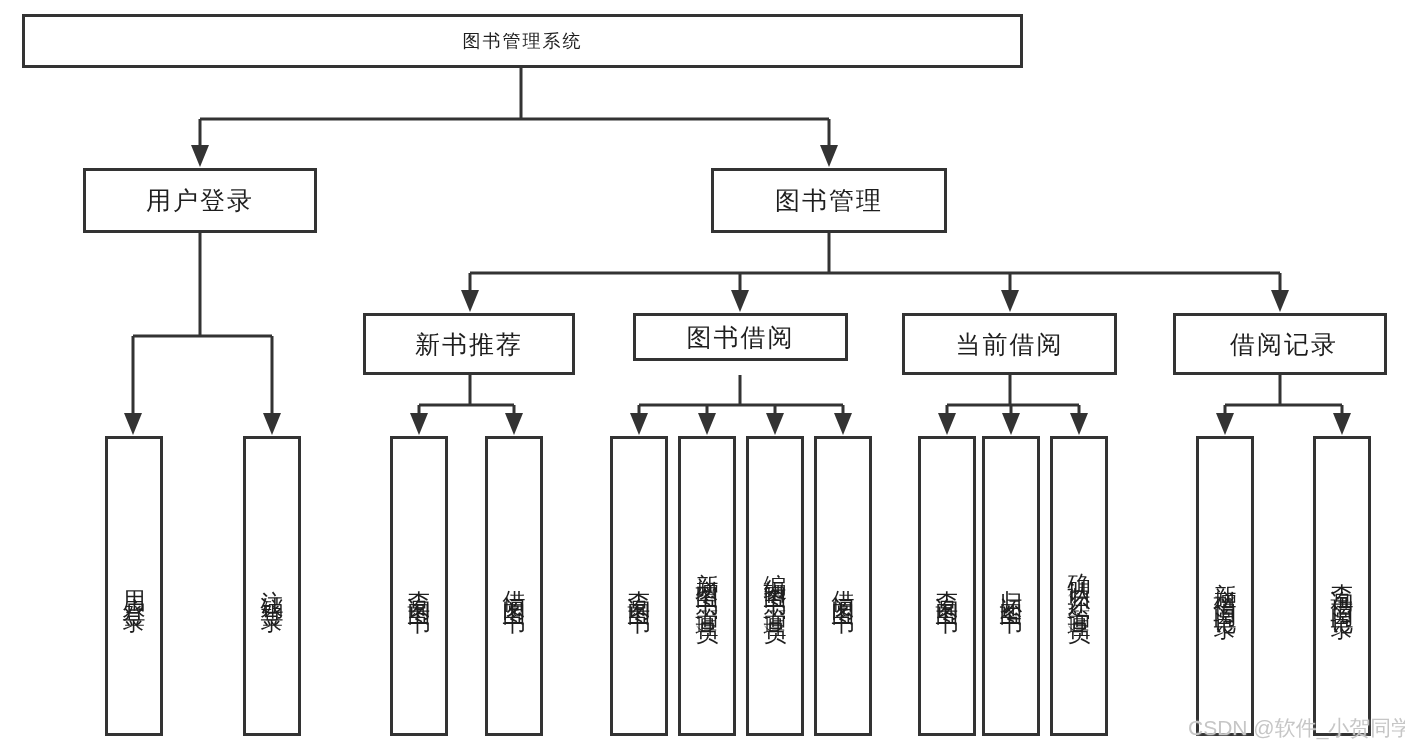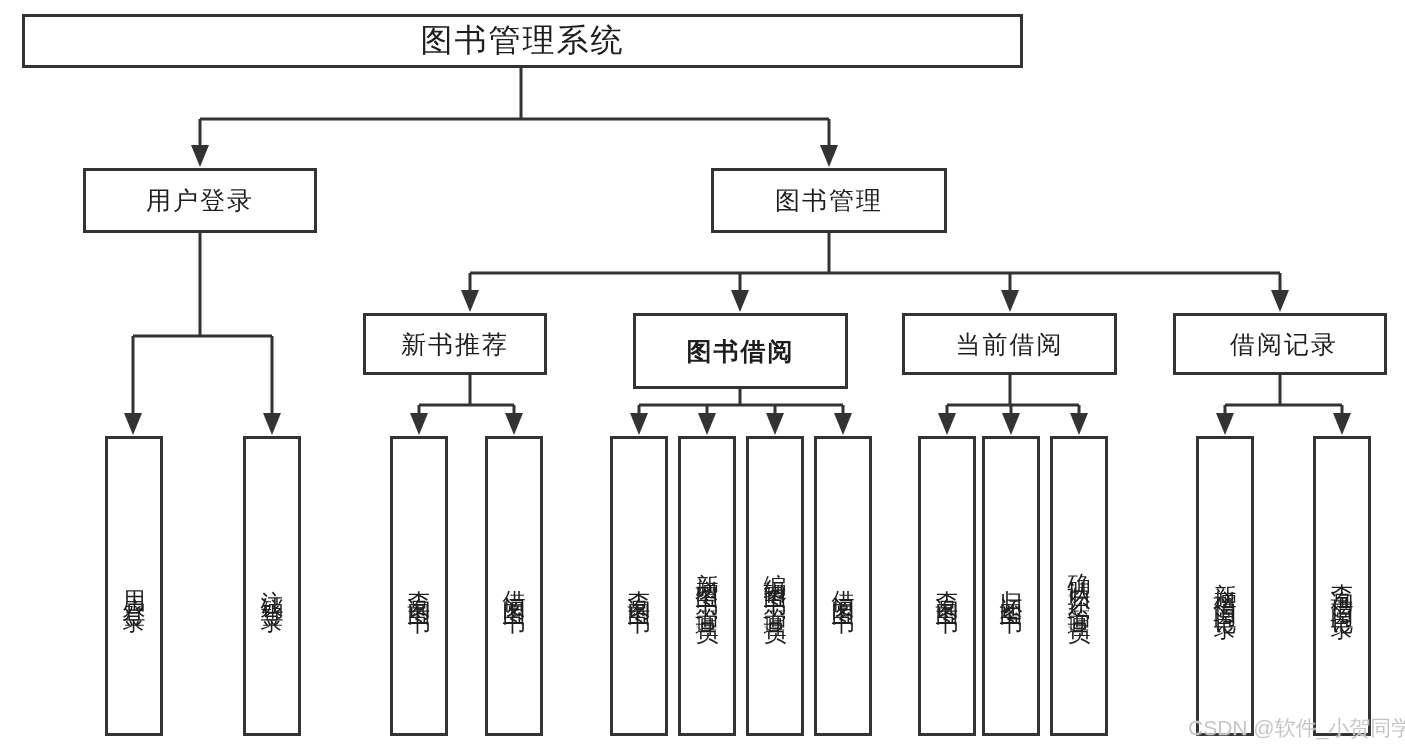--- a/index.html
+++ b/index.html
@@ -8,21 +8,21 @@
     font-family:"Liberation Sans",sans-serif;color:#1e1e1e;
   }
   #wires{position:absolute;left:0;top:0;width:1405px;height:747px;}
   #wires path{stroke:#333333;stroke-width:3;fill:none;}
   #wires polygon{fill:#333333;stroke:none;}
   .hbox{
     position:absolute;box-sizing:border-box;border:3px solid #333333;background:#ffffff;
     display:flex;align-items:center;justify-content:center;
     font-size:25px;letter-spacing:2px;white-space:nowrap;
   }
-  .hbox.root{font-size:32px;}
+  .hbox.root{font-size:18px;}
   .vbox{
     position:absolute;box-sizing:border-box;border:3px solid #333333;background:#ffffff;
     width:58px;top:436px;height:300px;
     display:flex;align-items:center;justify-content:center;
   }
   .vbox span{
     writing-mode:vertical-rl;text-orientation:mixed;
     font-size:23px;letter-spacing:7px;line-height:1;white-space:nowrap;
   }
   #watermark{
@@ -75,24 +75,24 @@
     <span>图书管理系统</span>
   </div>
 
   <div class="hbox" style="left:83px;top:168px;width:234px;height:65px;">
     <span>用户登录</span>
   </div>
   <div class="hbox" style="left:711px;top:168px;width:236px;height:65px;text-align:center;">
     <span>图书管理</span>
   </div>
 
-  <div class="hbox" style="left:363px;top:313px;width:184px;height:62px;">
+  <div class="hbox" style="left:363px;top:313px;width:212px;height:62px;">
     <span>新书推荐</span>
   </div>
-  <div class="hbox" style="left:633px;top:313px;width:215px;height:76px;font-weight:bold;">
+  <div class="hbox" style="left:633px;top:313px;width:215px;height:48px;">
     <span>图书借阅</span>
   </div>
   <div class="hbox" style="left:902px;top:313px;width:215px;height:62px;text-align:center;">
     <span>当前借阅</span>
   </div>
   <div class="hbox" style="left:1173px;top:313px;width:214px;height:62px;padding-left:8px;">
     <span>借阅记录</span>
   </div>
 
   <div class="vbox" style="left:105px;">

